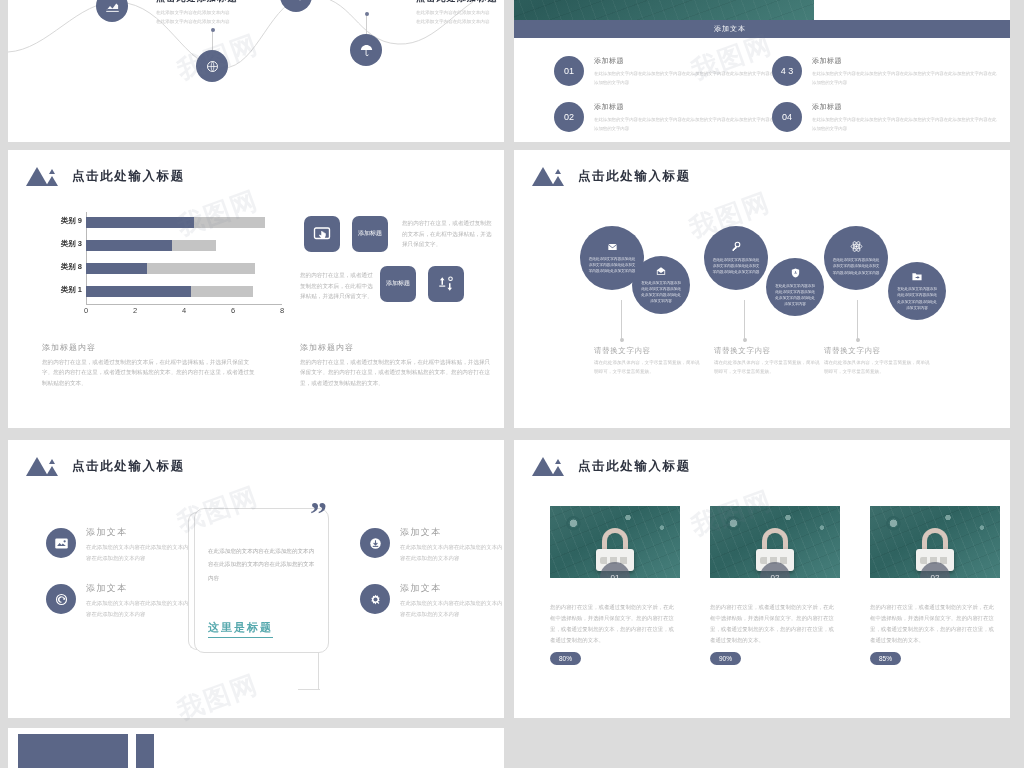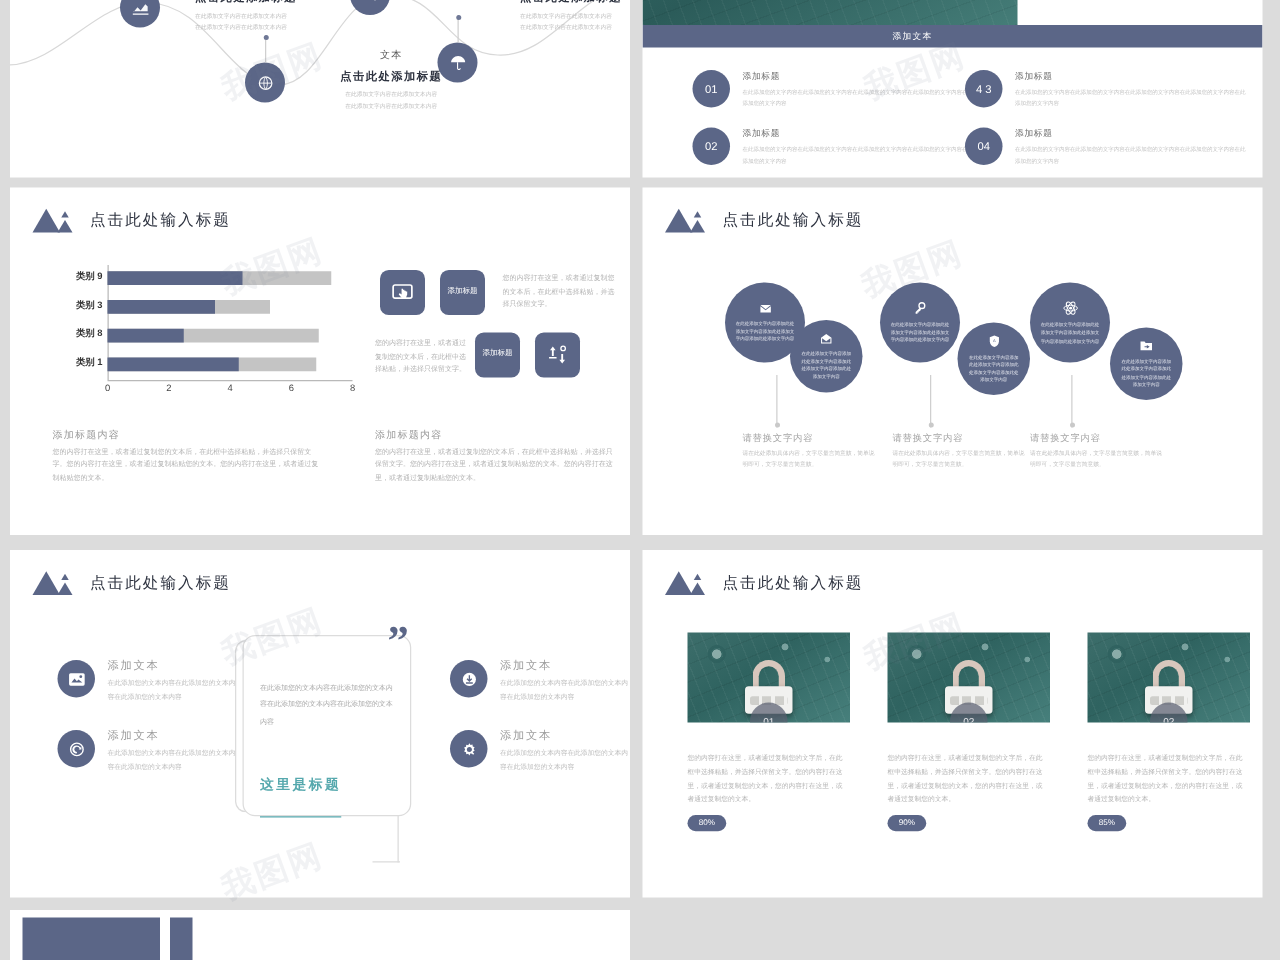--- a/index.html
+++ b/index.html
@@ -29,21 +29,21 @@
   .logo{ width:34px; height:20px; position:relative; }
   .logo .pk1{ position:absolute; left:0; bottom:0; width:0;height:0;
     border-left:11px solid transparent;border-right:11px solid transparent;
     border-bottom:19px solid #5b6687;}
   .logo .pk2{ position:absolute; left:20px; bottom:0; width:0;height:0;
     border-left:6px solid transparent;border-right:6px solid transparent;
     border-bottom:10px solid #5b6687;}
   .logo .pk3{ position:absolute; left:23px; bottom:12px; width:0;height:0;
     border-left:3px solid transparent;border-right:3px solid transparent;
     border-bottom:5px solid #5b6687;}
-  .sl-title{ font-size:12.5px; font-weight:normal; color:#2e3340; letter-spacing:1.6px;}
+  .sl-title{ font-size:12.5px; font-weight:bold; color:#2e3340; letter-spacing:1.6px;}
 
   
   .chart-wrap{ position:absolute; left:34px; top:62px; width:240px; height:115px; }
   .chart-rows{ position:absolute; left:44px; top:0; right:0; top:0; height:92px;}
   .crow{ position:relative; height:23px; }
   .crow .clabel{ position:absolute; left:-44px; top:4px; width:40px; text-align:right;
      font-size:7.5px; color:#333; font-weight:bold;}
   .bar-total{ position:absolute; left:0; top:5px; height:11px; background:#c4c4c4;}
   .bar-val{ position:absolute; left:0; top:5px; height:11px; background:#5b6687;}
   .axis-y{ position:absolute; left:44px; top:0; width:1px; height:92px; background:#b9b9b9;}
@@ -80,21 +80,21 @@
       border:1.2px solid #dcdcdc; border-radius:10px;}
   .bubble-tail{ position:absolute; left:310px; top:212px; width:1.2px;height:38px;background:#dcdcdc;}
   .bubble-tail2{ position:absolute; left:290px; top:249px; width:22px;height:1.2px;background:#dcdcdc;}
   .bubble-arc{ position:absolute; left:180px; top:72px; width:9px; height:138px;
       border:1.2px solid #dcdcdc; border-right:none; border-radius:9px 0 0 9px;}
   .quote-mark{ position:absolute; left:302px; top:60px; font-size:34px; color:#5b6687;
       font-weight:bold; font-family:"Liberation Serif",serif; line-height:.8;}
   .bub-txt{ position:absolute; left:200px; top:105px; width:108px; font-size:5.6px;
       color:#a9a9a9; line-height:2.4;}
   .bub-h{ position:absolute; left:200px; top:180px; font-size:11px; color:#55a8ad;
-      font-weight:bold; letter-spacing:2px; border-bottom:1.5px solid #55a8ad; padding-bottom:18px;}
+      font-weight:bold; letter-spacing:2px; border-bottom:1.5px solid #55a8ad; padding-bottom:2px;}
 
   
   .pcard{ position:absolute; width:130px; }
   .photo{ position:relative; width:130px; height:72px; overflow:hidden;
      background:linear-gradient(145deg,#3d6e6b 0%,#2f6360 40%,#47807c 100%); }
   .photo .pcb{ position:absolute; inset:0; opacity:.55;
     background:
       radial-gradient(circle at 18% 24%, #cfe3e0 0 3.5px, transparent 4px),
       radial-gradient(circle at 18% 24%, transparent 0 5px, #2d5e5c 5px 7px, transparent 7.5px),
       radial-gradient(circle at 60% 16%, #b9d6d2 0 2.5px, transparent 3px),
@@ -186,26 +186,20 @@
     </div>
     <div style="position:absolute;left:408px;top:112px;width:140px">
       <div class="tl-h">点击此处添加标题</div>
       <div class="tl-b" style="white-space:pre-line">在此添加文字内容在此添加文本内容
 在此添加文字内容在此添加文本内容</div>
     </div>
     <div style="position:absolute;left:340px;top:108px;width:100px">
       <div class="tl-b">在此添加文字内容在此添加文本内容</div>
     </div>
 
-    <div style="position:absolute;left:230px;top:158px">
-      <div class="tl-sub" style="text-align:center;width:150px">文本</div>
-      <div class="tl-h" style="margin-top:6px;text-align:center;width:150px">点击此处添加标题</div>
-      <div class="tl-b" style="text-align:center;width:150px;white-space:pre-line">在此添加文字内容在此添加文本内容
-在此添加文字内容在此添加文本内容</div>
-    </div>
   </div>
 
   <div class="slide" id="slide-tr">
     <div class="tr-banner">
       <div style="position:absolute;left:0;top:0;width:300px;height:140px;
            background:linear-gradient(150deg,#356a66,#2b5b59 45%,#457d78)">
         <div style="position:absolute;inset:0;opacity:.5;background:
            radial-gradient(circle at 36% 54%, #d4e6e3 0 6px, transparent 7px),
            radial-gradient(circle at 36% 54%, transparent 0 9px, #2a5755 9px 13px, transparent 14px),
            repeating-linear-gradient(70deg, rgba(255,255,255,.08) 0 1px, transparent 1px 11px),

